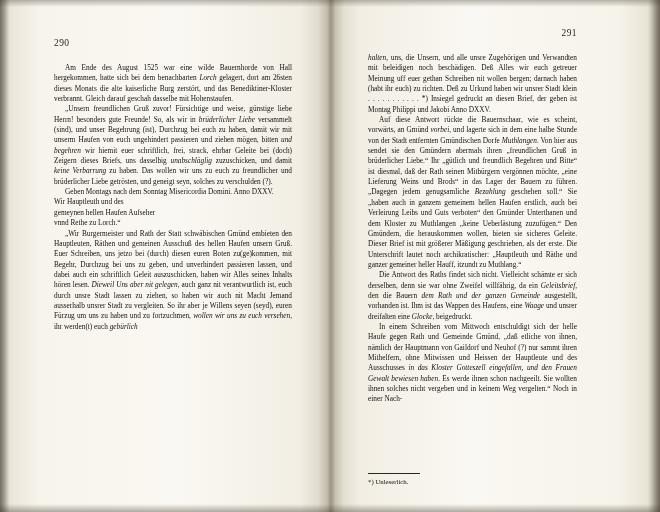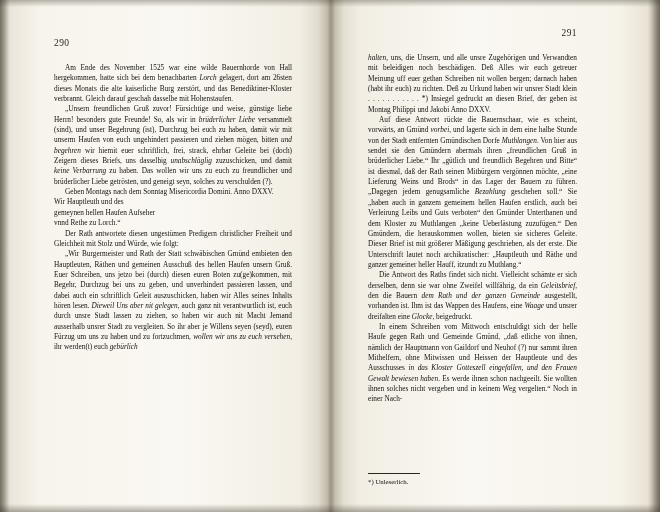--- a/index.html
+++ b/index.html
@@ -133,27 +133,26 @@
   }
 </style>
 </head>
 <body>
 
 <div class="book">
 
   <div class="page page-left">
     <div class="folio folio-left">290</div>
     <div class="col" id="left-col">
-        <p class="indent"><span>Am Ende des November 1525 war eine wilde Bauernhorde von Hall hergekommen, hatte sich bei dem benachbarten </span><span class="it">Lorch</span><span> gelagert, dort am 26sten dieses Monats die alte kaiserliche Burg zerstört, und das Benediktiner-Kloster verbrannt. Gleich darauf geschah dasselbe mit Hohenstaufen.</span></p>
+        <p class="indent"><span>Am Ende des August 1525 war eine wilde Bauernhorde von Hall hergekommen, hatte sich bei dem benachbarten </span><span class="it">Lorch</span><span> gelagert, dort am 26sten dieses Monats die alte kaiserliche Burg zerstört, und das Benediktiner-Kloster verbrannt. Gleich darauf geschah dasselbe mit Hohenstaufen.</span></p>
         <p class="indent"><span>„Unsern freundlichen Gruß zuvor! Fürsichtige und weise, günstige liebe Herrn! besonders gute Freunde! So, als wir in </span><span class="it">brüderlicher Liebe</span><span> versammelt (sind), und unser Begehrung (ist), Durchzug bei euch zu haben, damit wir mit unserm Haufen von euch ungehindert passieren und ziehen mögen, bitten </span><span class="it">und begehren</span><span> wir hiemit euer schriftlich, frei, strack, ehrbar Geleite bei (doch) Zeigern dieses Briefs, uns dasselbig </span><span class="it">unabschläglig</span><span> zuzuschicken, und damit </span><span class="it">keine Verbarrung</span><span> zu haben. Das wollen wir uns zu euch zu freundlicher und brüderlicher Liebe getrösten, und geneigt seyn, solches zu verschulden (?).</span></p>
         <p class="indent"><span>Geben Montags nach dem Sonntag Misericordia Domini. Anno DXXV.</span></p>
         <p class="center"><span>Wir Hauptleuth und des</span></p>
         <p class="center"><span>gemeynen hellen Haufen Aufseher</span></p>
         <p class="center"><span>vnnd Rethe zu Lorch.“</span></p>
-        <p class="indent"><span>Der Rath antwortete diesen ungestümen Predigern christlicher Freiheit und Gleichheit mit Stolz und Würde, wie folgt:</span></p>
         <p class="indent"><span>„Wir Burgermeister und Rath der Statt schwäbischen Gmünd embieten den Hauptleuten, Räthen und gemeinen Ausschuß des hellen Haufen unsern Gruß. Euer Schreiben, uns jetzo bei (durch) diesen euren Boten zu(ge)kommen, mit Begehr, Durchzug bei uns zu geben, und unverhindert passieren lassen, und dabei auch ein schriftlich Geleit auszuschicken, haben wir Alles seines Inhalts hören lesen. </span><span class="it">Dieweil Uns aber nit gelegen</span><span>, auch ganz nit verantwurtlich ist, euch durch unsre Stadt lassen zu ziehen, so haben wir auch nit Macht Jemand ausserhalb unsrer Stadt zu vergleiten. So ihr aber je Willens seyen (seyd), euren Fürzug um uns zu haben und zu fortzuchmen, </span><span class="it">wollen wir uns zu euch versehen</span><span>, ihr werden(t) euch </span><span class="it">gebürlich</span></p>
       </div>
   </div>
 
   <div class="page page-right">
     <div class="folio folio-right">291</div>
     <div class="col" id="right-col">
         <p class="noindent"><span class="it">halten</span><span>, uns, die Unsern, und alle unsre Zugehörigen und Verwandten mit beleidigen noch beschädigen. Deß Alles wir euch getreuer Meinung uff euer gethan Schreiben nit wollen bergen; darnach haben (habt ihr euch) zu richten. Deß zu Urkund haben wir unsrer Stadt klein  .  .  .  .  .  .  .  .  .  .  .  *) Insiegel gedruckt an diesen Brief, der geben ist Montag Philippi und Jakobi Anno DXXV.</span></p>
         <p class="indent"><span>Auf diese Antwort rückte die Bauernschaar, wie es scheint, vorwärts, an Gmünd </span><span class="it">vorbei</span><span>, und lagerte sich in dem eine halbe Stunde von der Stadt entfernten Gmündischen Dorfe </span><span class="it">Muthlangen</span><span>. Von hier aus sendet sie den Gmündern abermals ihren „freundlichen Gruß in brüderlicher Liebe.“ Ihr „gütlich und freundlich Begehren und Bitte“ ist diesmal, daß der Rath seinen Mitbürgern vergönnen möchte, „eine Lieferung Weins und Brods“ in das Lager der Bauern zu führen. „Dagegen jedem genugsamliche </span><span class="it">Bezahlung</span><span> geschehen soll.“ Sie „haben auch in ganzem gemeinem hellen Haufen erstlich, auch bei Verleirung Leibs und Guts verboten“ den Gmünder Unterthanen und dem Kloster zu Muthlangen „keine Ueberlästung zuzufügen.“ Den Gmündern, die herauskommen wollen, bieten sie sicheres Geleite. Dieser Brief ist mit größerer Mäßigung geschrieben, als der erste. Die Unterschrift lautet noch archikratischer: „Hauptleuth und Räthe und ganzer gemeiner heller Hauff, itzundt zu Muthlang.“</span></p>
         <p class="indent"><span>Die Antwort des Raths findet sich nicht. Vielleicht schämte er sich derselben, denn sie war ohne Zweifel willfährig, da ein </span><span class="it">Geleitsbrief</span><span>, den die Bauern </span><span class="it">dem Rath und der ganzen Gemeinde</span><span> ausgestellt, vorhanden ist. Ihm ist das Wappen des Haufens, eine </span><span class="it">Waage</span><span> und unsrer dreifalten eine </span><span class="it">Glocke</span><span>, beigedruckt.</span></p>

